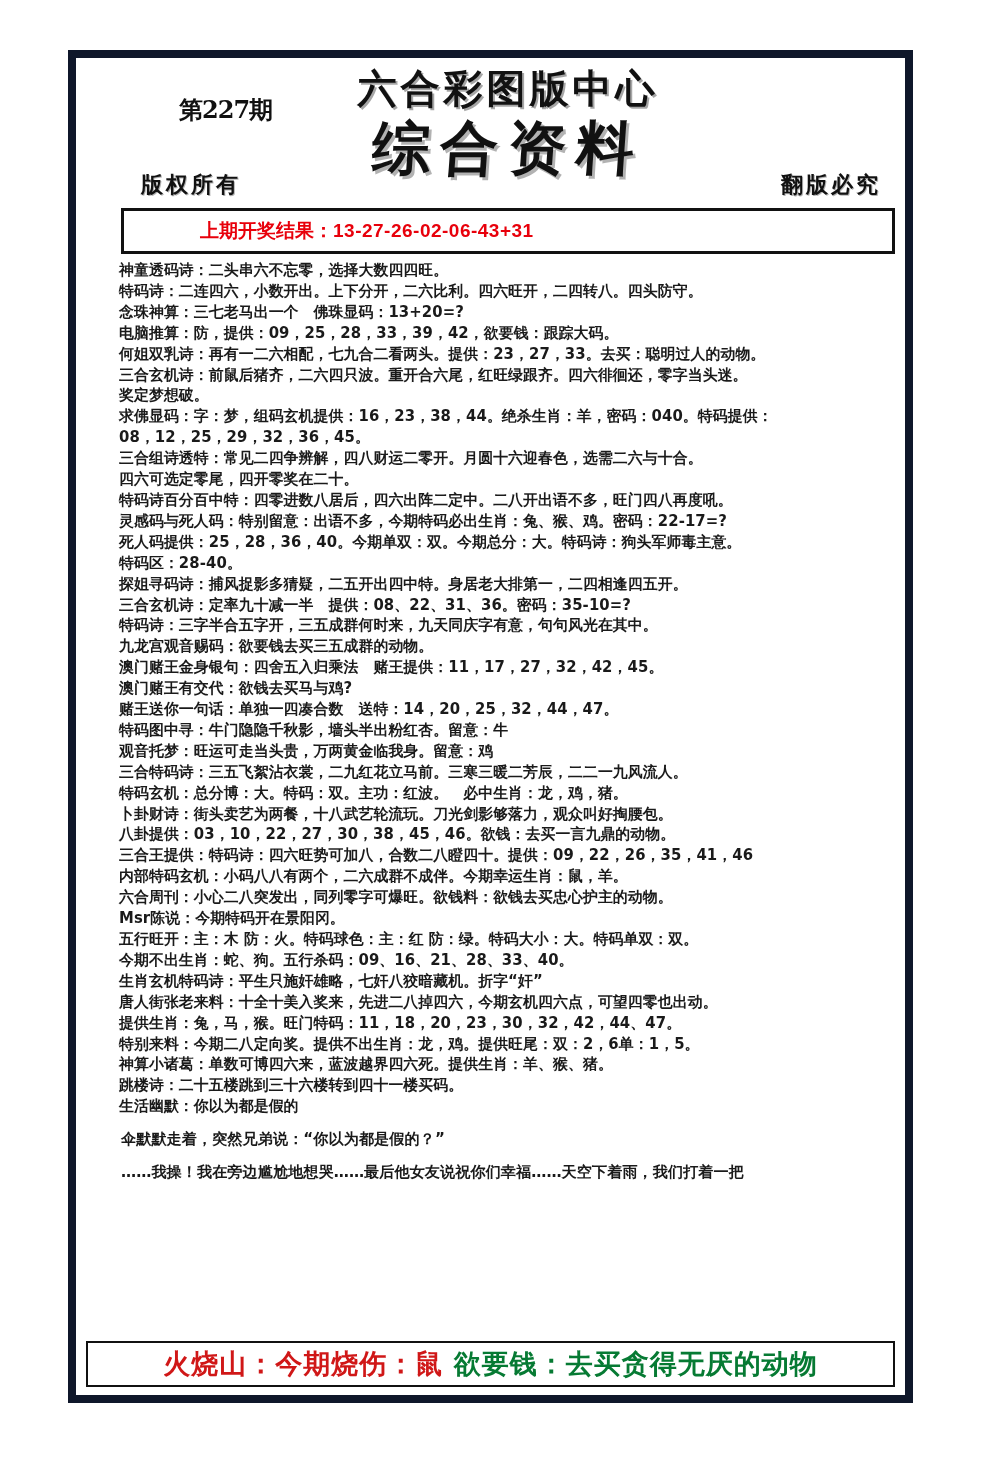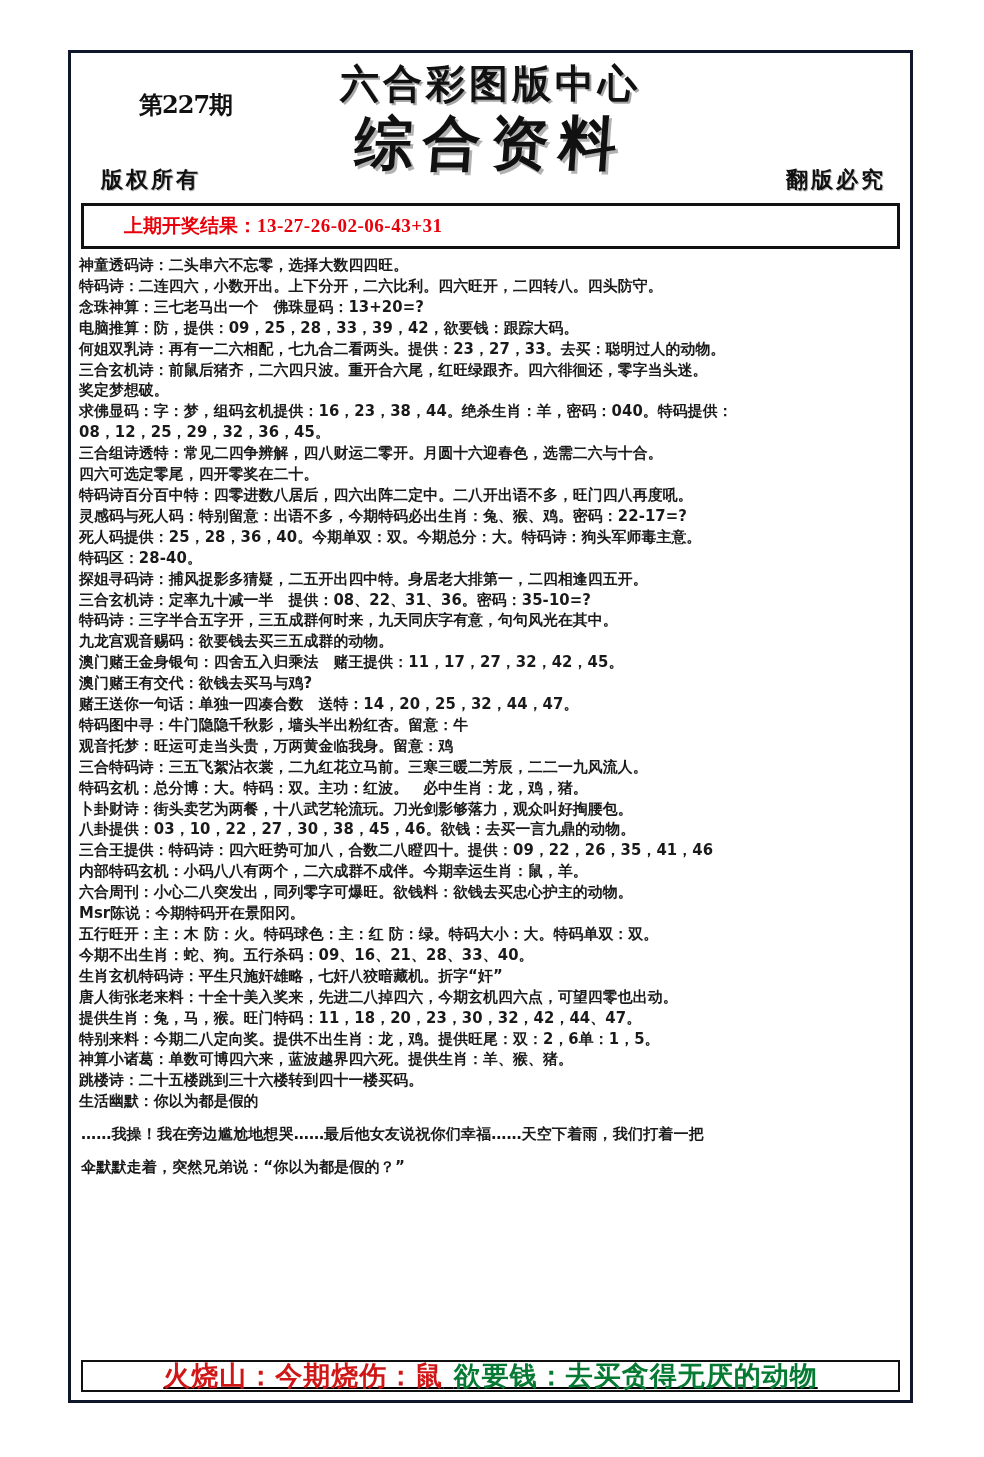--- a/index.html
+++ b/index.html
@@ -7,23 +7,24 @@
   body{
     width:984px;height:1457px;
     font-family:"DejaVu Sans","Liberation Sans",sans-serif;
     -webkit-font-smoothing:none;
     overflow:hidden;
   }
   #sheet{
     position:absolute;
     left:68px; top:50px;
     width:845px; height:1353px;
-    border:3px solid #0f172a;
+    border:8px solid #0f172a;
     background:#fff;
     box-sizing:border-box;
+    padding-left:35px;
   }
 
   
   .header{
     position:relative;
     height:150px;
   }
   .issue{
     position:absolute;
     left:68px; top:36px;
@@ -83,25 +84,25 @@
   .result-box{
     margin:0 10px 0 10px;
     border:3px solid #111;
     height:46px;
     display:flex;
     align-items:center;
     box-sizing:border-box;
     background:#fff;
   }
   .result-text{
-    margin-left:40px;
+    margin-left:76px;
     font-size:19px;
     font-weight:bold;
     color:#e8000b;
-    font-family:Liberation Serif, serif;
+    font-family:Liberation Sans, sans-serif;
     letter-spacing:0px;
     white-space:nowrap;
   }
   .result-text .nums{ letter-spacing:0.5px; }
 
   
   .body-wrap{
     padding:6px 12px 0 8px;
   }
   .line{
@@ -130,27 +131,26 @@
     white-space:nowrap;
     letter-spacing:0.1px;
   }
   .joke p.indent{ text-indent:60px; }
 
   
   .footer-box{
     position:absolute;
     left:10px; right:10px; bottom:8px;
     border:2px solid #111;
-    height:32px;
+    height:46px;
     display:flex;
     align-items:center;
     justify-content:center;
     background:#fff;
     box-sizing:border-box;
-    text-decoration:underline;
   }
   .footer-text{
     font-size:27px;
     font-weight:bold;
     font-family:"DejaVu Serif","Liberation Serif",serif;
     white-space:nowrap;
     letter-spacing:1px;
   }
   .footer-text .red{ color:#d01717; }
   .footer-text .green{ color:#067a33; }
@@ -212,22 +212,22 @@
     <div class="line">生肖玄机特码诗：平生只施奸雄略，七奸八狡暗藏机。折字“奸”</div>
     <div class="line">唐人街张老来料：十全十美入奖来，先进二八掉四六，今期玄机四六点，可望四零也出动。</div>
     <div class="line">提供生肖：兔，马，猴。旺门特码：11，18，20，23，30，32，42，44、47。</div>
     <div class="line">特别来料：今期二八定向奖。提供不出生肖：龙，鸡。提供旺尾：双：2，6单：1，5。</div>
     <div class="line">神算小诸葛：单数可博四六来，蓝波越界四六死。提供生肖：羊、猴、猪。</div>
     <div class="line">跳楼诗：二十五楼跳到三十六楼转到四十一楼买码。</div>
     <div class="line">生活幽默：你以为都是假的</div>
   </div>
 
   <div class="joke">
+    <p>伞默默走着，突然兄弟说：“你以为都是假的？”</p>
     <p>……我操！我在旁边尴尬地想哭……最后他女友说祝你们幸福……天空下着雨，我们打着一把</p>
-    <p>伞默默走着，突然兄弟说：“你以为都是假的？”</p>
   </div>
 
   <div class="footer-box">
     <div class="footer-text">
       <span class="red">火烧山：今期烧伤：鼠</span><span>&nbsp;</span><span class="green">欲要钱：去买贪得无厌的动物</span>
     </div>
   </div>
 
 </div>
 

